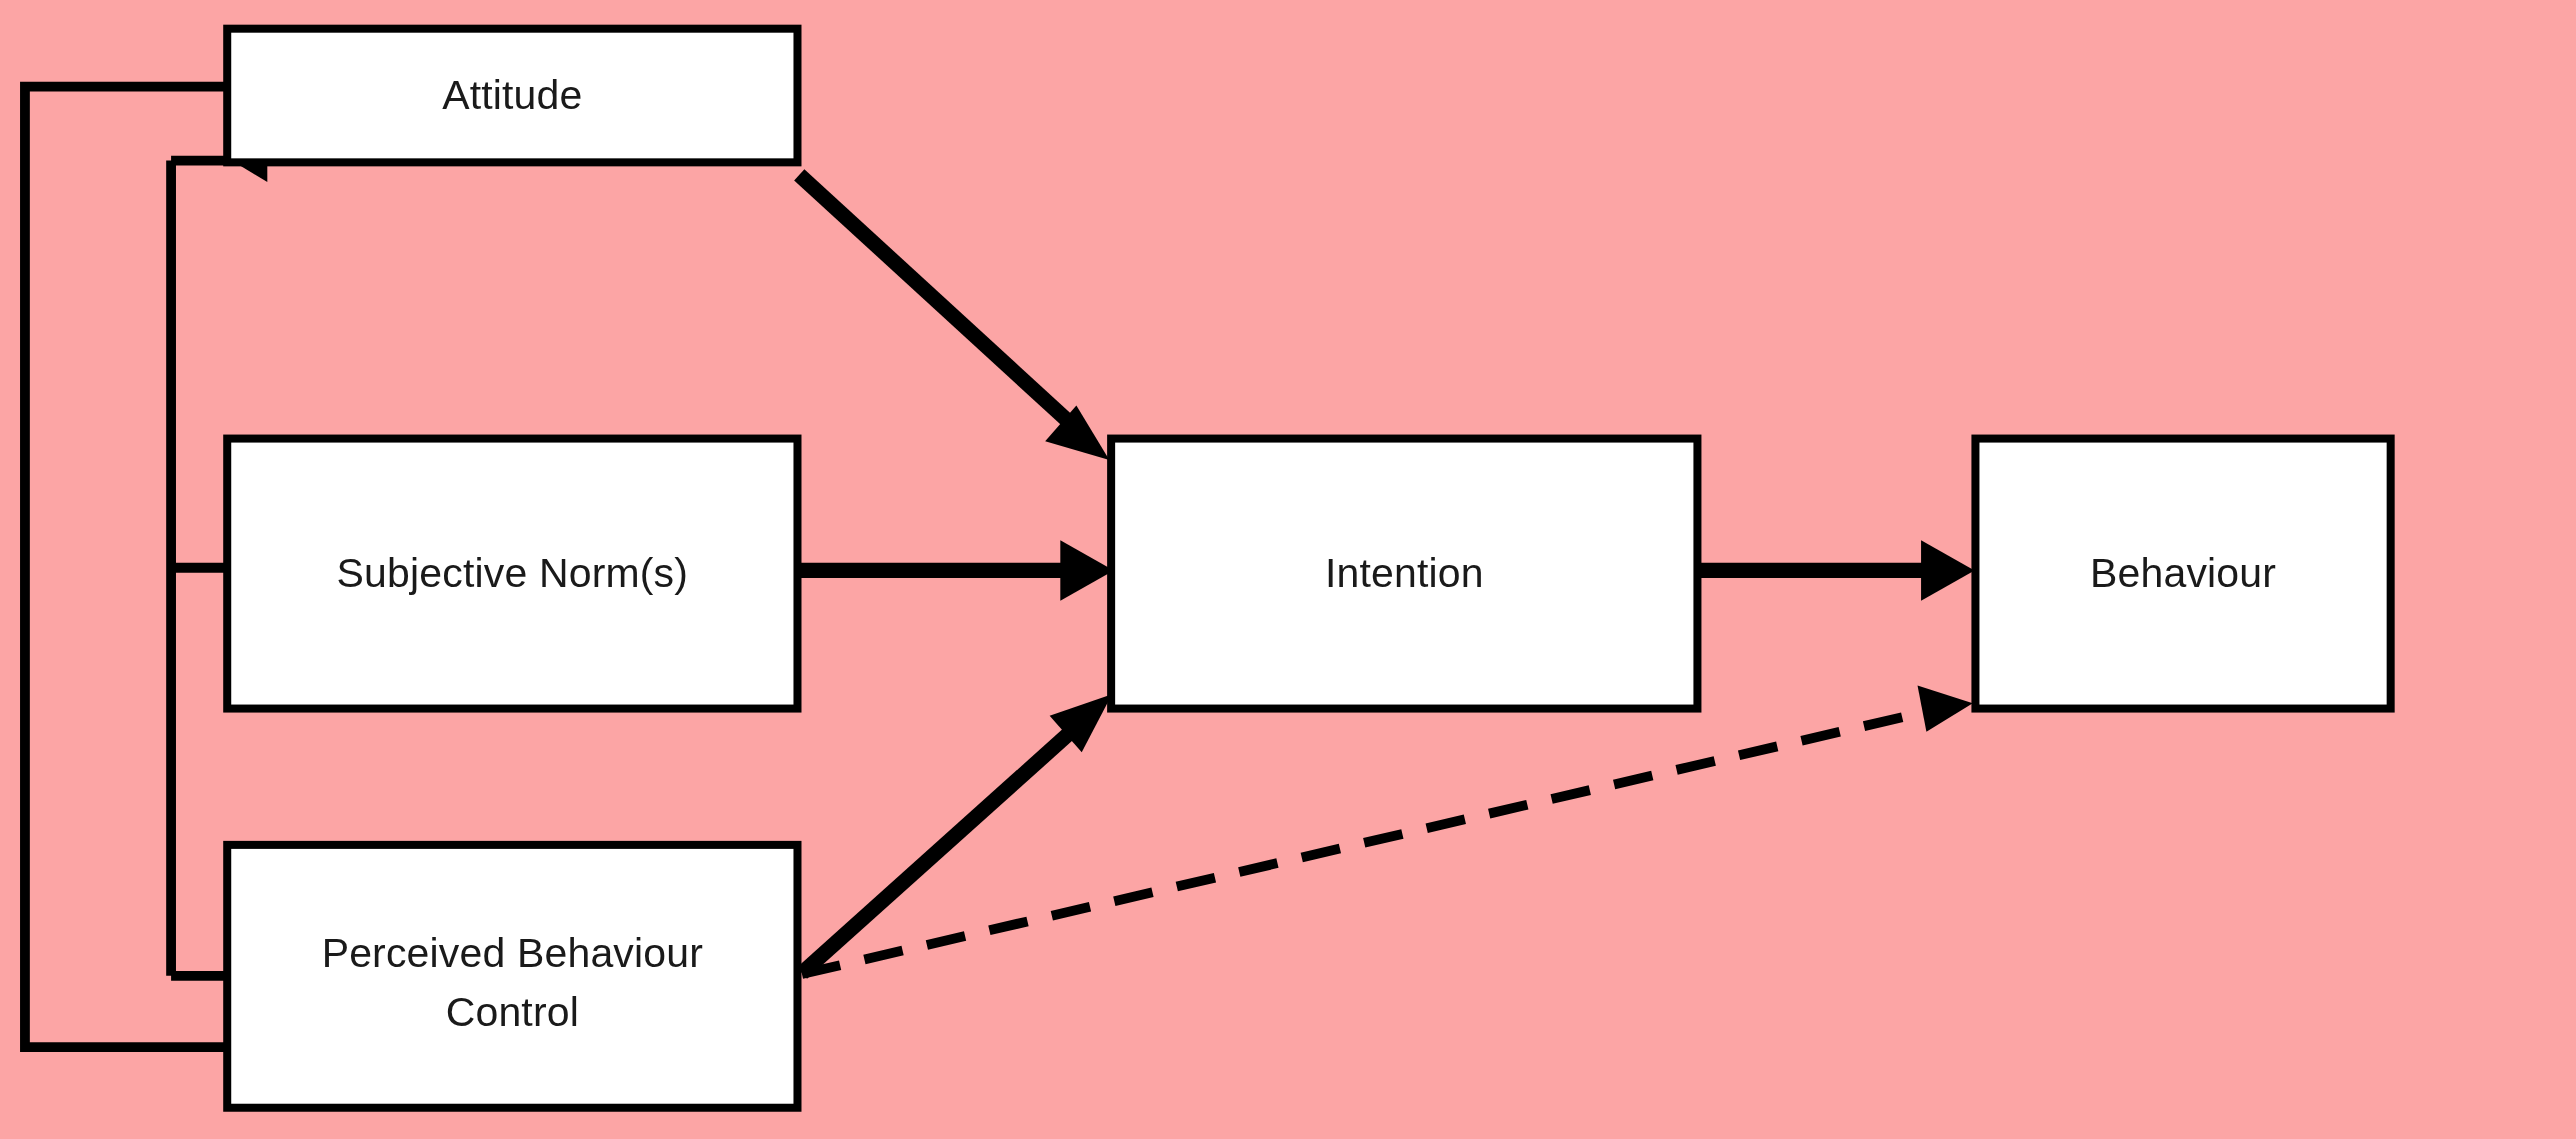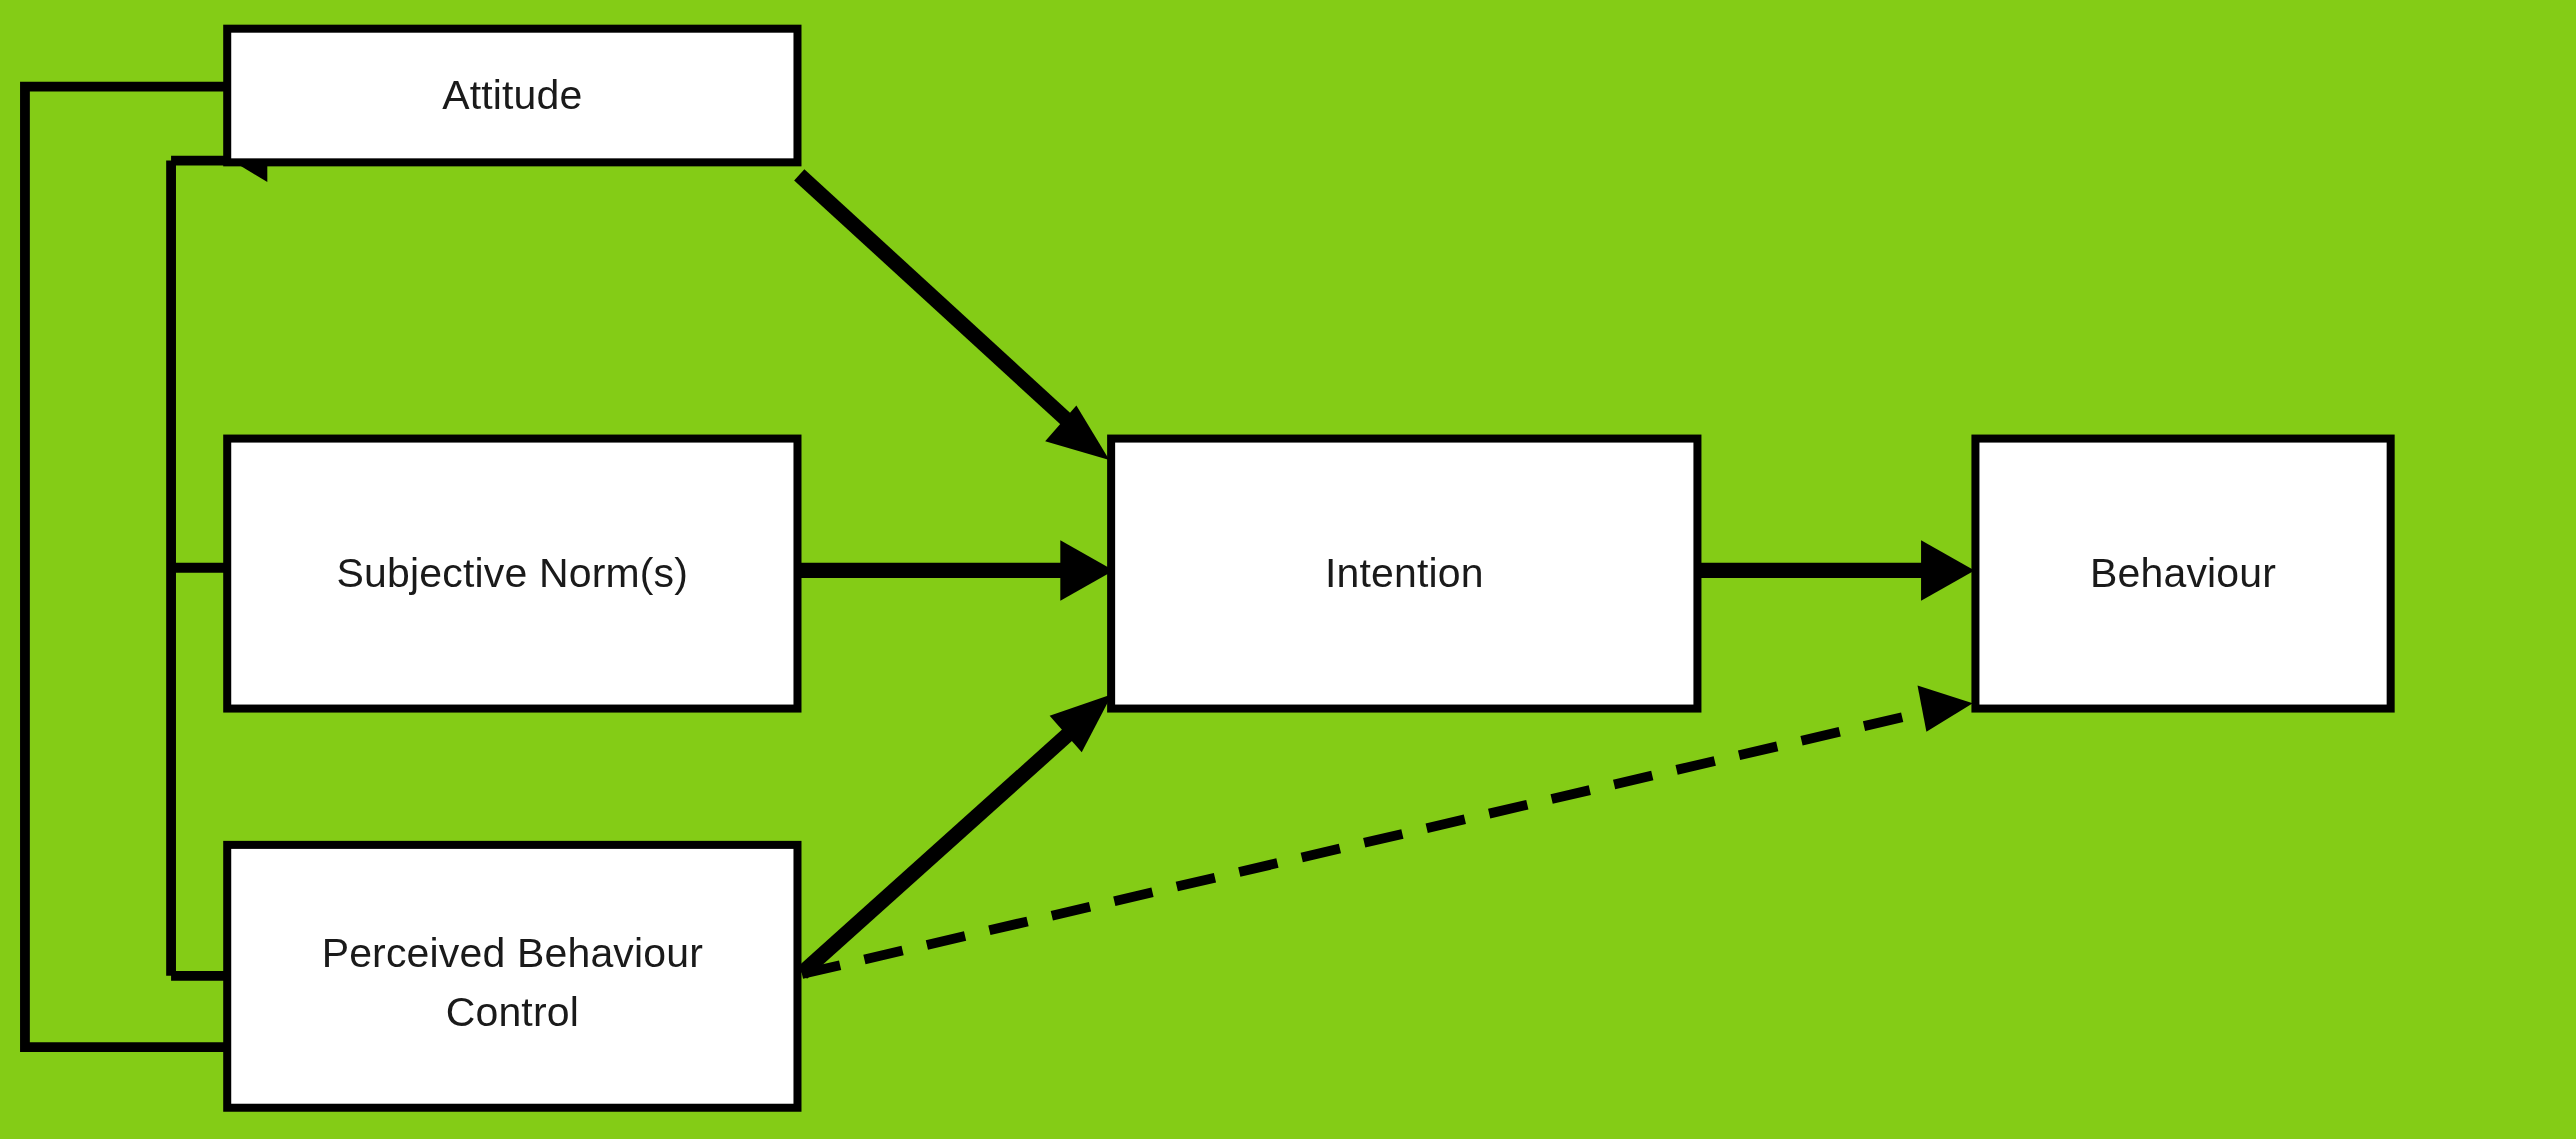--- a/index.html
+++ b/index.html
@@ -7,21 +7,21 @@
     padding: 0;
     background: #ffffff;
   }
   body {
     font-family: "Liberation Sans", sans-serif;
   }
   #canvas {
     position: relative;
     width: 2576px;
     height: 1140px;
-    background: #84cc16;
+    background: #fca5a5;
     overflow: hidden;
   }
   #tpb-svg {
     position: absolute;
     top: 0;
     left: 0;
     width: 2576px;
     height: 1140px;
   }
   .node-box {

